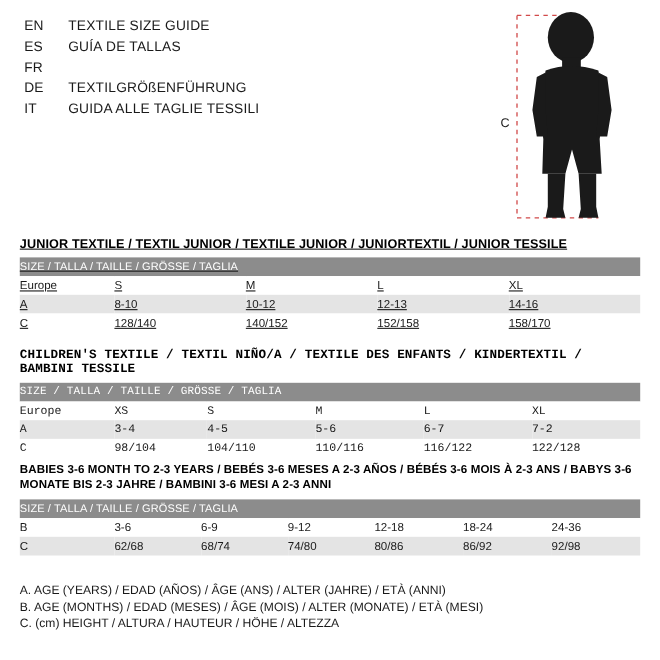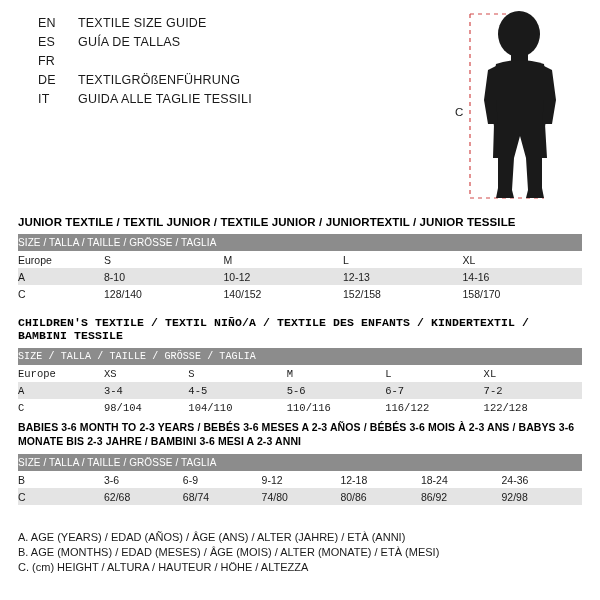--- a/index.html
+++ b/index.html
@@ -32,21 +32,20 @@
     align-items: baseline;
     height: 19px;
     font-size: 12.5px;
     letter-spacing: 0.2px;
   }
   .header-lang {
     width: 40px;
     flex: 0 0 40px;
     font-weight: normal;
     color: #1a1a1a;
-    margin-left: 16px;
   }
   .header-text {
     flex: 1 1 auto;
     color: #1a1a1a;
   }
 
   
   .figure {
     position: absolute;
     left: 452px;
@@ -176,21 +175,21 @@
         <path d="M42 116 L93 116 L95 150 L74 150 L68 128 L62 150 L41 150 Z"></path>
 
         <path d="M46 150 L62 150 L60 182 L62 190 L44 190 L46 180 Z"></path>
 
         <path d="M74 150 L90 150 L90 180 L92 190 L74 190 L76 182 Z"></path>
       </g>
     </svg>
   </div>
   <div class="c-label">C</div>
 
-  <div class="section" style="top:216px;">
+  <div class="section" style="top:216px;text-decoration:underline;">
     <div class="section-title">JUNIOR TEXTILE / TEXTIL JUNIOR / TEXTILE JUNIOR / JUNIORTEXTIL / JUNIOR TESSILE</div>
     <table class="size-table">
       <tbody>
         <tr class="hdr-row">
           <td colspan="5">SIZE / TALLA / TAILLE / GRÖSSE / TAGLIA</td>
         </tr>
         <tr class="row-plain">
           <td class="cell label-col">Europe</td>
           <td class="cell">S</td>
           <td class="cell">M</td>

